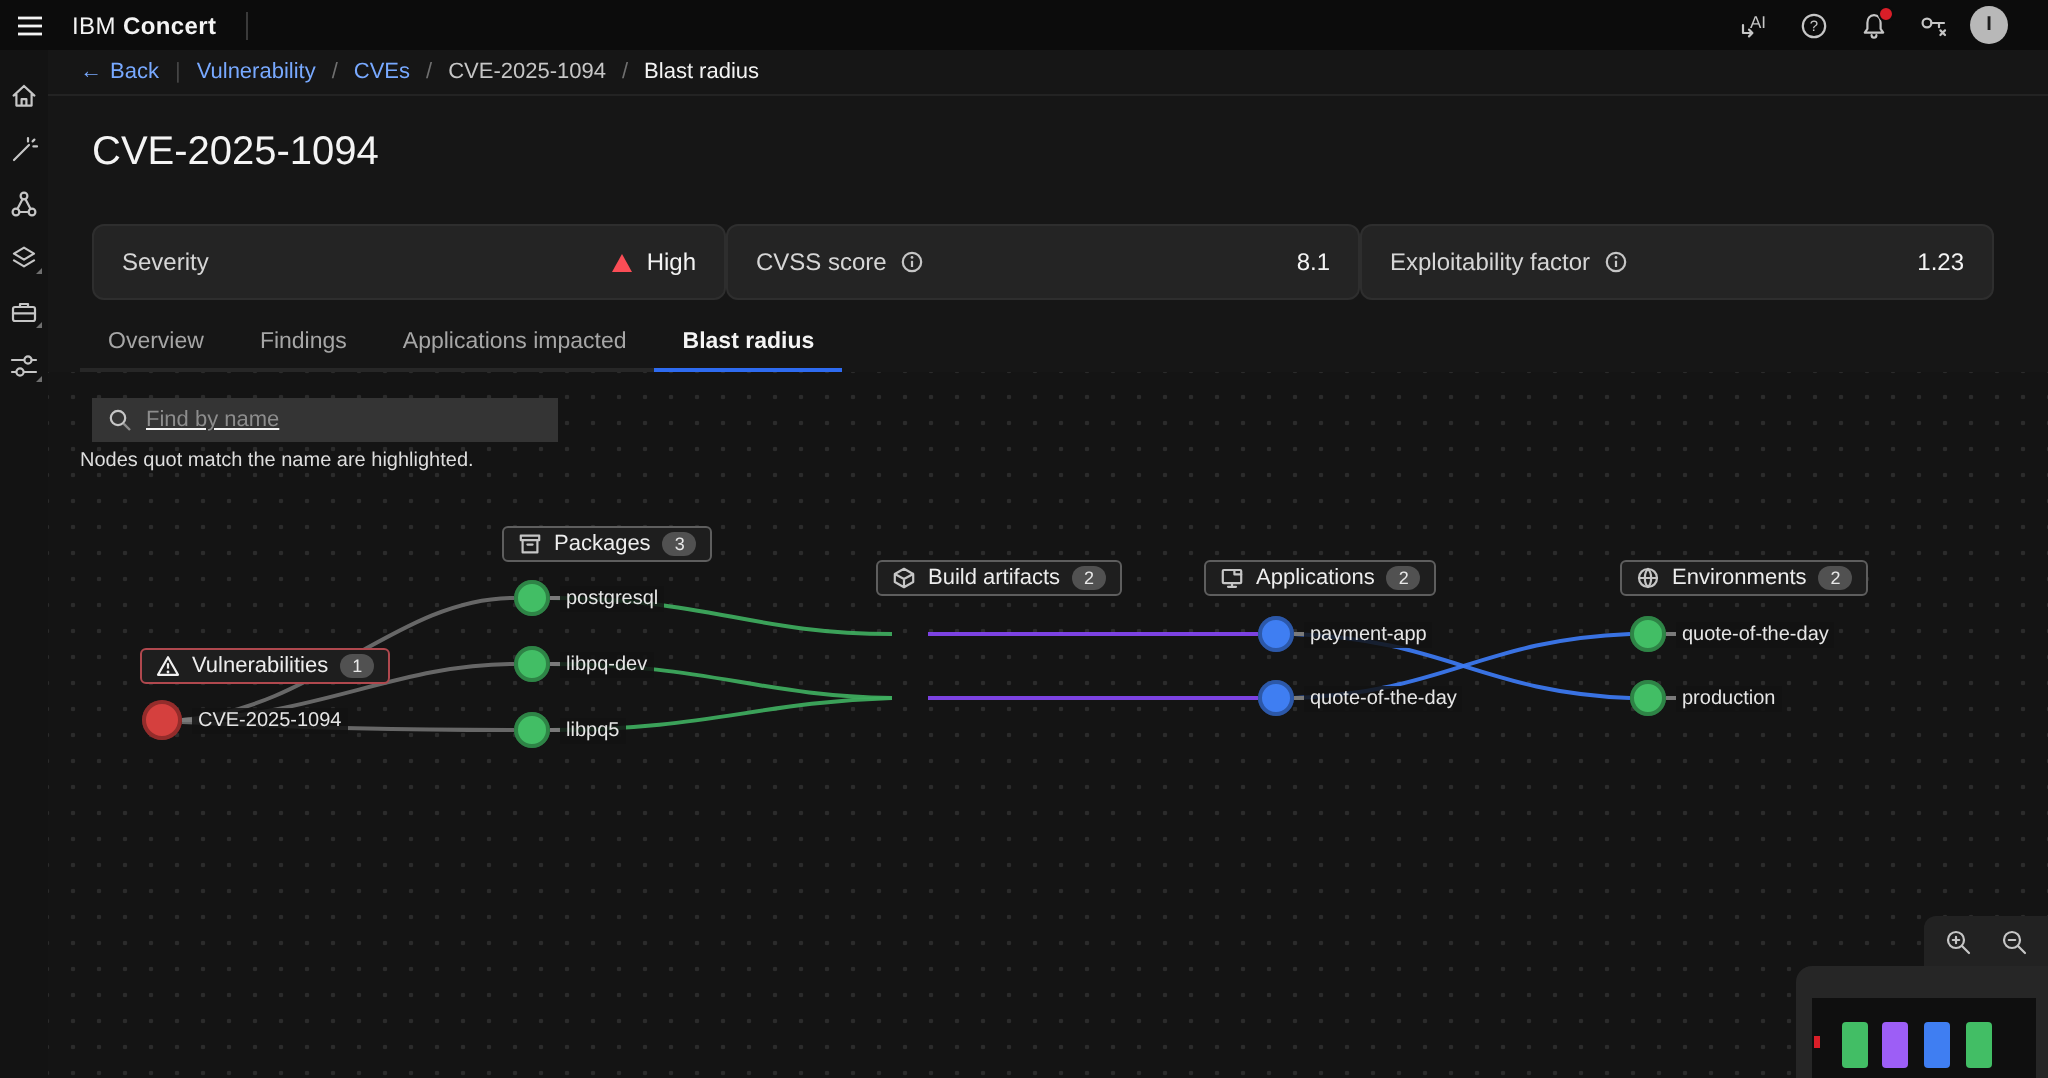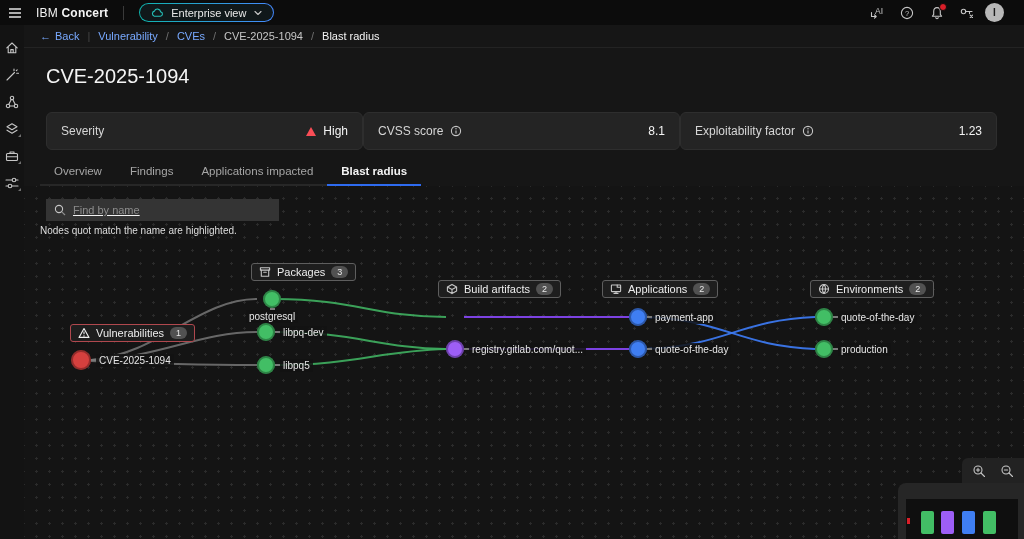--- a/index.html
+++ b/index.html
@@ -91,35 +91,20 @@
           <line x1="1" y1="7" x2="13" y2="7"></line>
           <line x1="1" y1="11" x2="13" y2="11"></line>
         </g>
       </svg>
   </div>
   <div class="brand">
     <span>IBM</span>
     <span class="bold">Concert</span>
   </div>
   <div class="hdr-divider"></div>
-  <div class="pill">
-    <div class="pill-inner">
-      <span>
-        <svg width="14" height="13">
-            <path class="stroke-ic" style="stroke:#25c0b8" d="M4.3 10.2 H10.3 a2.2 2.2 0 0 0 0.4 -4.35 A3.3 3.3 0 0 0 4.4 5.1 A2.65 2.65 0 0 0 4.3 10.2 Z"></path>
-          </svg>
-      </span>
-      <span>Enterprise view</span>
-      <span>
-        <svg width="10" height="10">
-            <path class="stroke-ic" d="M2 3.5 L5 6.5 L8 3.5"></path>
-          </svg>
-      </span>
-    </div>
-  </div>
   <div class="hdr-right">
     <div class="icon-btn">
       <svg width="17" height="15">
         <text x="6" y="9" font-size="8.5" fill="#c6c6c6" font-family="Liberation Sans, sans-serif">AI</text>
         <path class="stroke-ic" d="M2.5 7.5 V11.5 H7 M5.5 9.8 L7.2 11.5 L5.5 13.2"></path>
       </svg>
     </div>
     <div class="icon-btn">
       <svg width="16" height="16">
           <circle class="stroke-ic" cx="8" cy="8" r="5.6"></circle>
@@ -318,39 +303,34 @@
       </span>
       <span>Environments</span>
       <span class="gcount">2</span>
     </div>
 
     <div class="node big" style="left:47px; top:164px;">
       <span class="dot" style="background: rgb(213, 64, 62);"></span>
       <span class="tick"></span>
       <span class="nlabel">CVE-2025-1094</span>
     </div>
-    <div class="node" style="left:222px; top:104px;flex-direction:column;">
+    <div class="node" style="left:233px; top:104px;">
       <span class="dot" style="background: rgb(66, 190, 101);"></span>
       <span class="tick"></span>
       <span class="nlabel">postgresql</span>
     </div>
     <div class="node" style="left:233px; top:137px;">
       <span class="dot" style="background: rgb(66, 190, 101);"></span>
       <span class="tick"></span>
       <span class="nlabel">libpq-dev</span>
     </div>
     <div class="node" style="left:233px; top:170px;">
       <span class="dot" style="background: rgb(66, 190, 101);"></span>
       <span class="tick"></span>
       <span class="nlabel">libpq5</span>
-    </div>
-    <div class="node" style="left:422px; top:154px;">
-      <span class="dot" style="background: rgb(157, 94, 246);"></span>
-      <span class="tick"></span>
-      <span class="nlabel">registry.gitlab.com/quot...</span>
     </div>
     <div class="node" style="left:605px; top:122px;">
       <span class="dot" style="background: rgb(63, 126, 242);"></span>
       <span class="tick"></span>
       <span class="nlabel">payment-app</span>
     </div>
     <div class="node" style="left:605px; top:154px;">
       <span class="dot" style="background: rgb(63, 126, 242);"></span>
       <span class="tick"></span>
       <span class="nlabel">quote-of-the-day</span>

